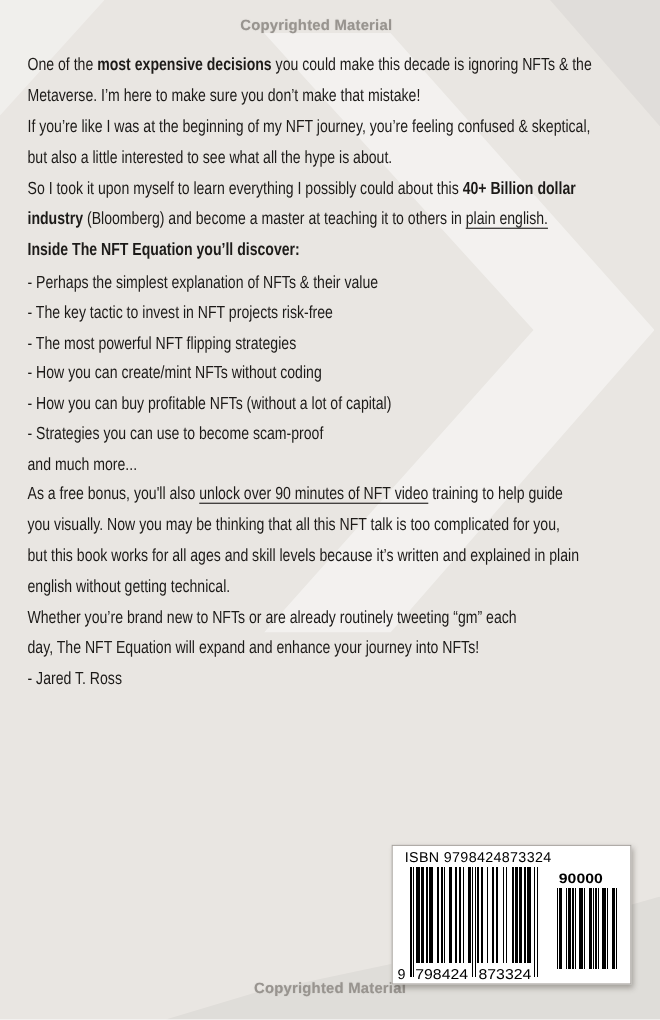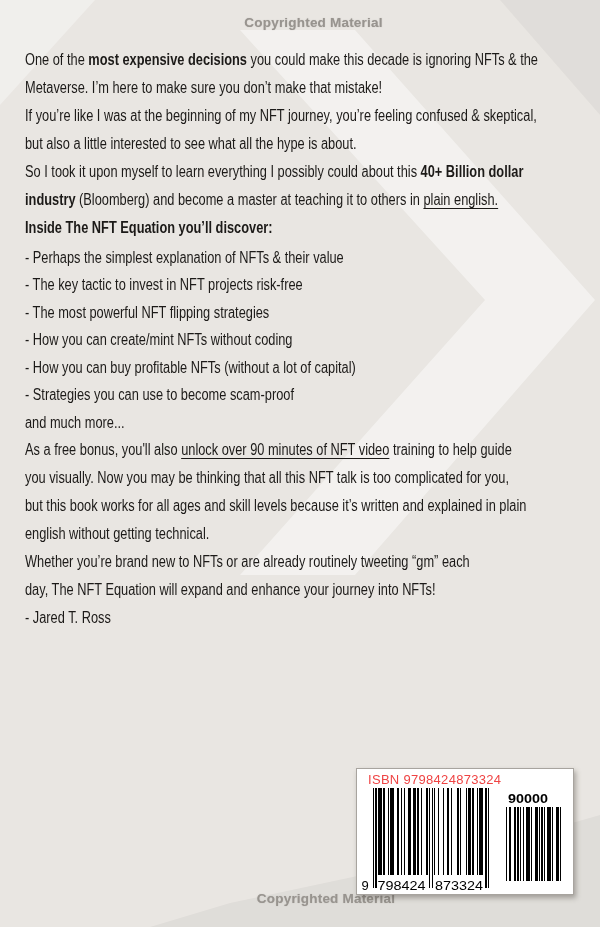--- a/index.html
+++ b/index.html
@@ -25,21 +25,20 @@
   .bg-bottomband{
     background:rgba(0,0,0,0.04);
     clip-path:polygon(150px 927px,600px 927px,600px 815px,470px 852px,230px 903px);
   }
   .watermark{
     position:absolute;left:0;text-align:center;
     font-weight:bold;font-size:13.5px;letter-spacing:.2px;
     color:var(--wm,#98948f);
     text-shadow:0 0 1px rgba(152,148,143,.55);
     z-index:1;
-    padding-left:26px;
   }
   .watermark.top{top:15px;width:575px;}
   .watermark.bottom{top:891px;width:600px;}
   .content{
     position:absolute;left:25px;top:46px;width:700px;
     transform:scaleX(0.8);transform-origin:0 0;
     font-size:16px;line-height:28px;color:var(--txt,#1c1a18);
     z-index:2;
   }
   .content p{margin:0;white-space:pre-line;}
@@ -54,21 +53,21 @@
   .u{text-decoration:underline;text-underline-offset:3px;}
   .barcode-box{
     position:absolute;left:356px;top:768px;width:218px;height:127px;
     box-sizing:border-box;background:var(--bcbg,#ffffff);
     border:1px solid #a8a49f;
     box-shadow:2px 3px 5px rgba(70,65,58,.4);
     z-index:3;
   }
   .isbn-label{
     position:absolute;left:11px;top:3px;
-    font-size:13px;letter-spacing:.3px;color:#ef4444;
+    font-size:13px;letter-spacing:.3px;color:#000000;
   }
   .bc-main{position:absolute;left:2px;top:19px;}
   .bc-addon{position:absolute;left:146px;top:24px;font-weight:bold;}
 </style>
 </head>
 <body>
 
 <div class="page" style="--bg: #e9e6e2; --txt: #1c1a18; --wm: #98948f; --bcbg: #ffffff;">
 
   <div class="bgshape bg-chevron"></div>

